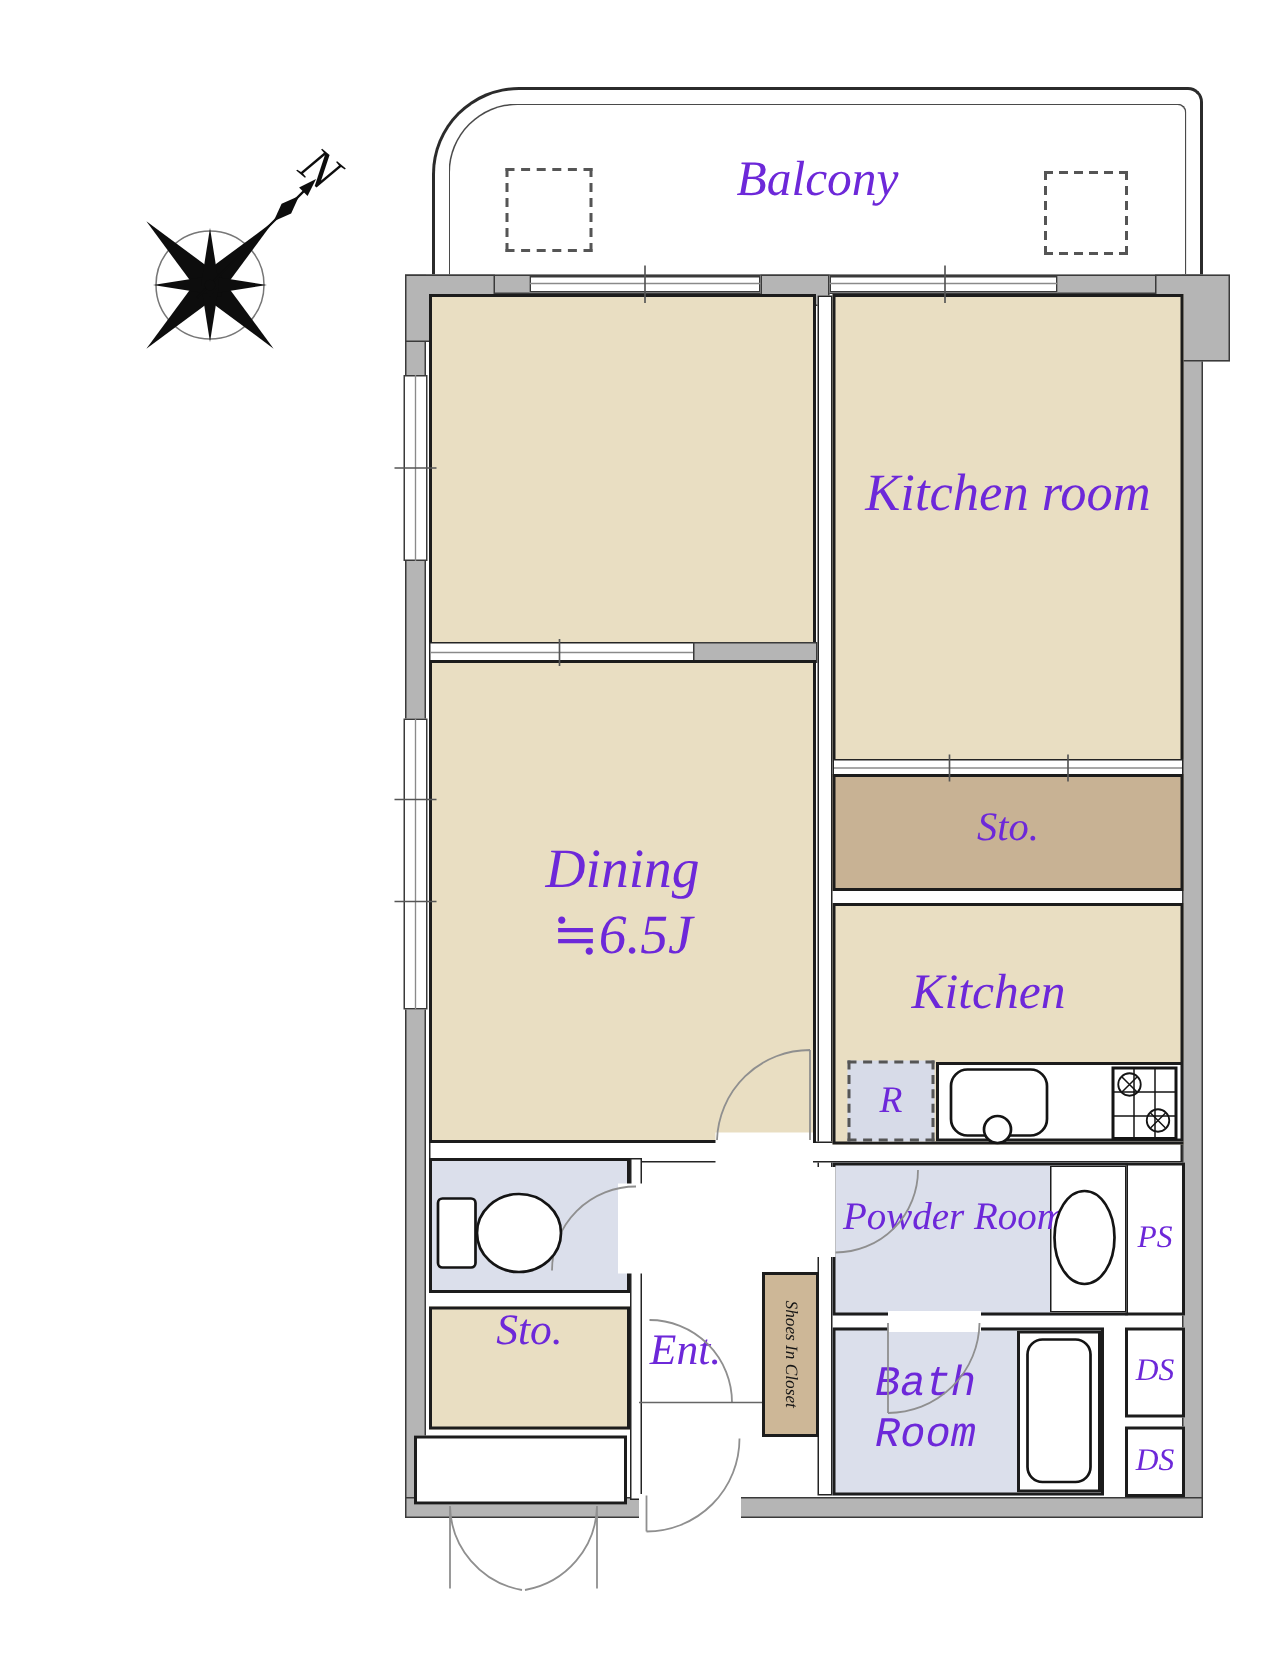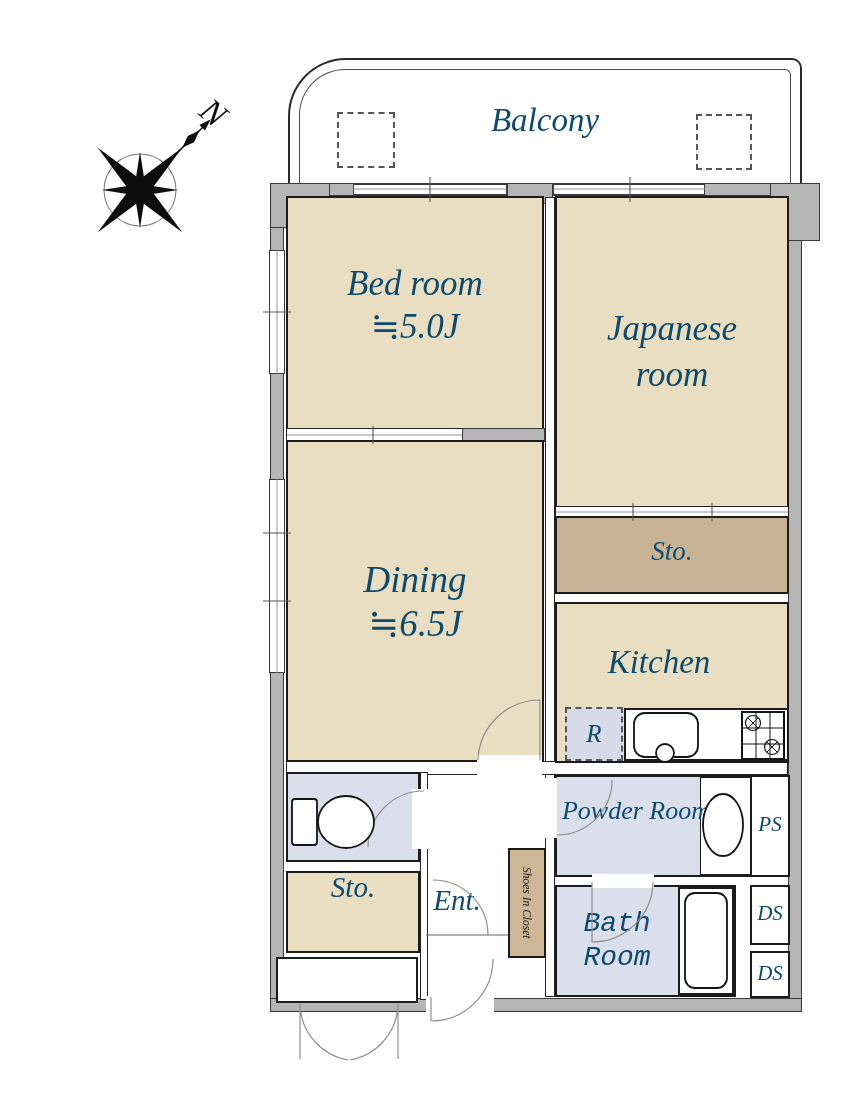--- a/index.html
+++ b/index.html
@@ -11,21 +11,21 @@
   .wall { position:absolute; box-sizing:border-box; background:#b5b5b5; border:1px solid #3a3a3a; z-index:1; }
   .win  { position:absolute; box-sizing:border-box; background:#ffffff; border:1px solid #3a3a3a; z-index:2; }
   .room { position:absolute; box-sizing:border-box; border:2px solid #1c1c1c; z-index:2; }
   .beige { background:#e9dec2; }
   .tan   { background:#c8b294; }
   .tan2  { background:#cdb797; }
   .bgray { background:#dbdfeb; }
   .white { background:#ffffff; }
   .iwall { position:absolute; box-sizing:border-box; background:#ffffff; border:1.5px solid #242424; z-index:2; }
   .erase { position:absolute; background:#ffffff; z-index:3; }
-  .lbl { position:absolute; text-align:center; font-style:italic; color:#0c4a6e; z-index:4; }
+  .lbl { position:absolute; text-align:center; font-style:italic; color:#6d28d9; z-index:4; }
   .balc { position:absolute; box-sizing:border-box; z-index:0; }
   #overlay { position:absolute; left:0; top:0; z-index:5; pointer-events:none; }
   #compass { position:absolute; left:48px; top:80px; z-index:1; }
   .vtext { display:flex; align-items:center; justify-content:center;
            writing-mode:vertical-rl; font-style:italic; color:#151515; }
   .flexc { display:flex; align-items:center; justify-content:center; }
 </style>
 </head>
 <body>
 
@@ -102,25 +102,21 @@
   <div class="room tan2 vtext" style="left:508px; top:848px; width:38px; height:110px; z-index:3; font-size:11.5px;">
     <span>Shoes In Closet</span>
   </div>
 
   <div class="erase" style="left:477px; top:755px; width:65px; height:22px;"></div>
   <div class="erase" style="left:543px; top:778px; width:14px; height:60px;"></div>
   <div class="erase" style="left:412px; top:789px; width:17px; height:60px;"></div>
   <div class="erase" style="left:592px; top:874px; width:62px; height:14px;"></div>
   <div class="erase" style="left:426px; top:996px; width:68px; height:18px;"></div>
 
-  <div class="lbl" style="left:286px; top:262px; width:258px; font-size:35px; line-height:43px;">
-    <div>Bed room</div>
-    <div>≒5.0J</div>
-  </div>
-  <div class="lbl" style="left:567px; top:306px; width:210px; font-size:35px; line-height:46px;">Japanese room</div>
+  <div class="lbl" style="left:567px; top:306px; width:210px; font-size:35px; line-height:46px;">Kitchen room</div>
   <div class="lbl" style="left:286px; top:558px; width:258px; font-size:37px; line-height:44px;">
     <div>Dining</div>
     <div>≒6.5J</div>
   </div>
   <div class="lbl" style="left:555px; top:536px; width:234px; font-size:27px;">Sto.</div>
   <div class="lbl" style="left:555px; top:644px; width:208px; font-size:33px;">Kitchen</div>
   <div class="lbl" style="left:557px; top:794px; width:158px; font-size:26px; line-height:34px;">Powder Room</div>
   <div class="lbl" style="left:750px; top:812px; width:40px; font-size:21px;">PS</div>
   <div class="lbl" style="left:557px; top:907px; width:120px; font-size:28px; line-height:34px;font-family:Liberation Mono, monospace;">Bath Room</div>
   <div class="lbl" style="left:750px; top:901px; width:40px; font-size:21px;">DS</div>

